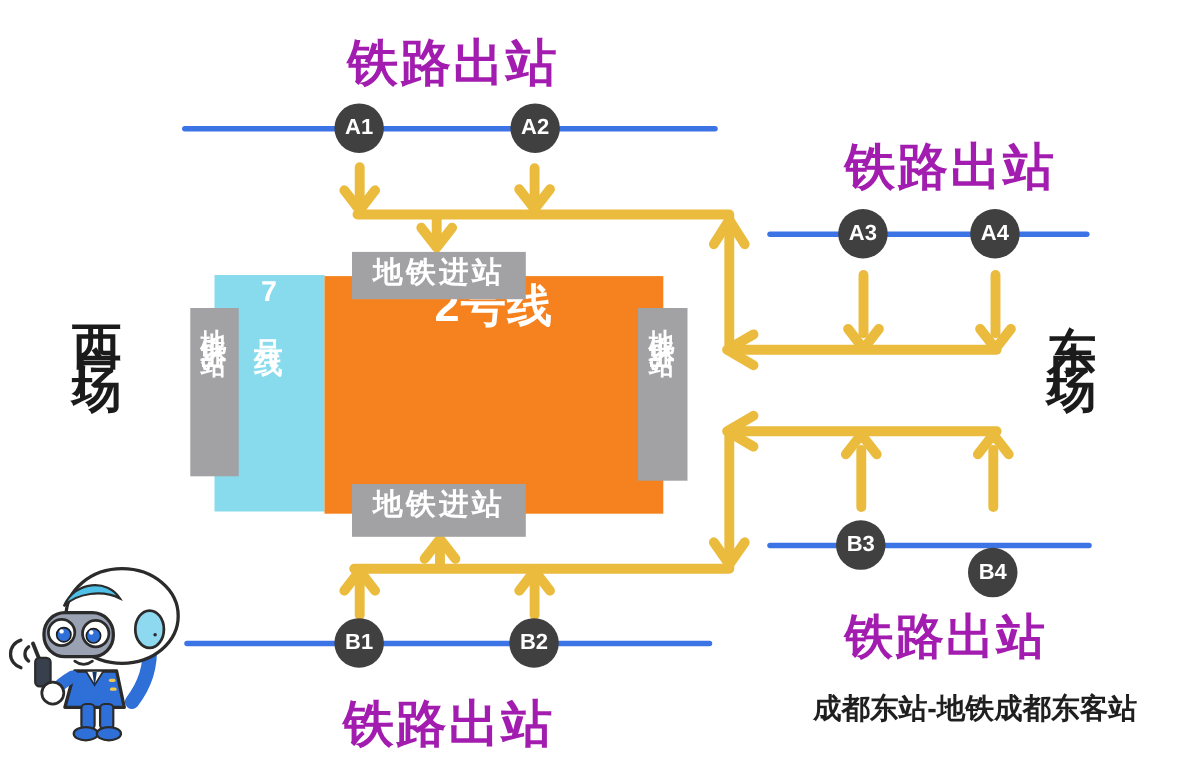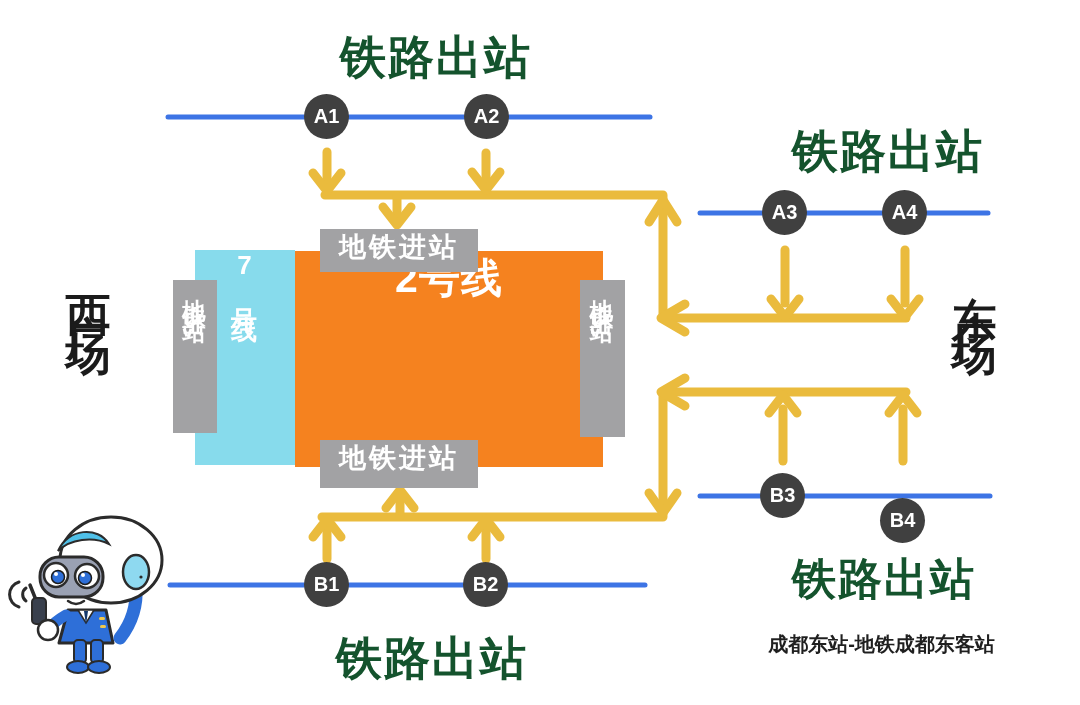--- a/index.html
+++ b/index.html
@@ -1,34 +1,34 @@
 <!DOCTYPE html>
 <html><head>
 <meta charset="utf-8">
 <style>
   html,body{margin:0;padding:0;background:#ffffff;}
   body{font-family:"Liberation Sans","DejaVu Sans",sans-serif;}
   .stage{position:relative;width:1080px;height:705px;background:#ffffff;overflow:hidden;}
   .stage *{box-sizing:border-box;}
-  .title{position:absolute;font-size:46px;font-weight:900;color:#14532d;letter-spacing:2px;white-space:nowrap;z-index:2;margin-left:24px;}
+  .title{position:absolute;font-size:46px;font-weight:900;color:#a21caf;letter-spacing:2px;white-space:nowrap;z-index:2;}
   .title.small{font-size:44px;}
   .vtext{writing-mode:vertical-rl;text-orientation:upright;}
   .plaza{position:absolute;font-size:45px;font-weight:900;color:#1b1b1b;letter-spacing:18px;z-index:2;}
   .box{position:absolute;display:flex;justify-content:center;z-index:2;}
   .cyan-box{background:#87dbec;}
   .orange-box{background:#f5821f;}
   .gray-box{background:#a2a2a4;color:#ffffff;font-weight:700;}
   .gate-h{font-size:27px;letter-spacing:3px;}
   .gate-v .vtext{font-size:23px;letter-spacing:7px;font-weight:700;color:#fff;}
   .line7-label{color:#ffffff;font-size:26px;font-weight:700;letter-spacing:8px;}
   .line2-label{color:#ffffff;font-size:41px;font-weight:700;letter-spacing:1px;}
   .exit-circle{position:absolute;width:45px;height:45px;border-radius:50%;background:#404040;
     color:#fff;font-size:20px;font-weight:700;display:flex;align-items:center;justify-content:center;z-index:3;}
   .caption{position:absolute;left:739px;top:630px;width:285px;text-align:center;color:#1f1f1f;
-    font-size:20px;font-weight:700;line-height:29px;z-index:2;white-space:nowrap;}
+    font-size:26px;font-weight:700;line-height:29px;z-index:2;white-space:nowrap;}
   svg.lines{position:absolute;left:0;top:0;z-index:1;}
   svg.mascot{position:absolute;left:8px;top:510px;z-index:2;}
 </style>
 </head>
 <body>
 
 <div class="stage">
 
   <svg class="lines" width="1080" height="705" viewBox="0 0 1080 705">
     <g stroke="#3d74e5" stroke-width="5" stroke-linecap="round">

